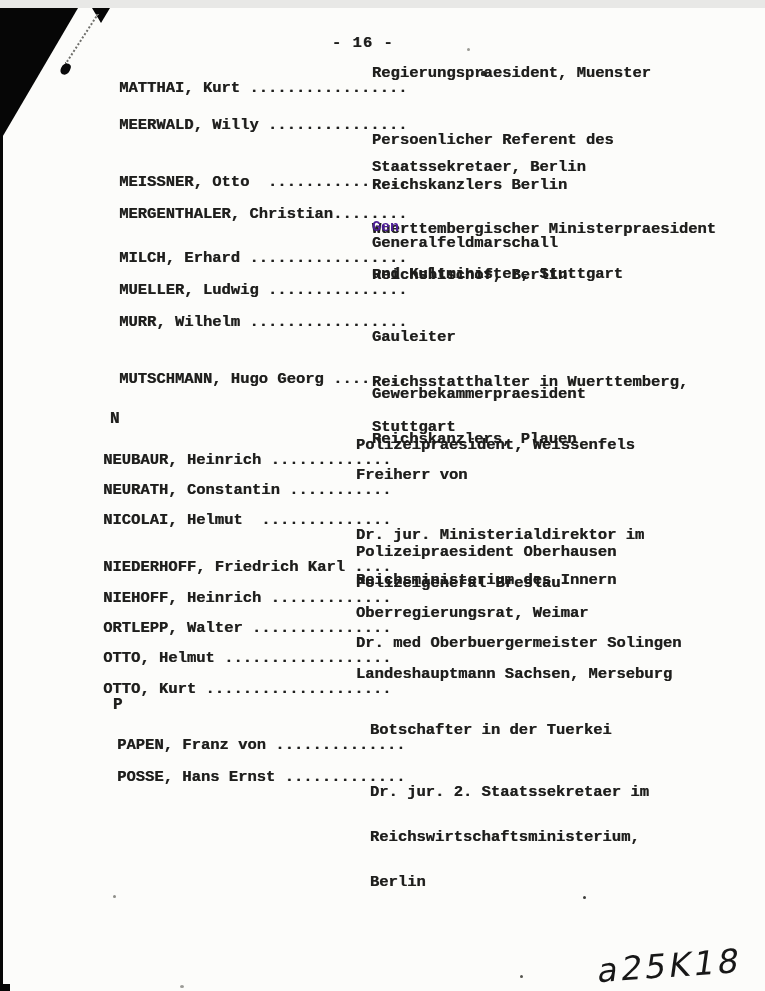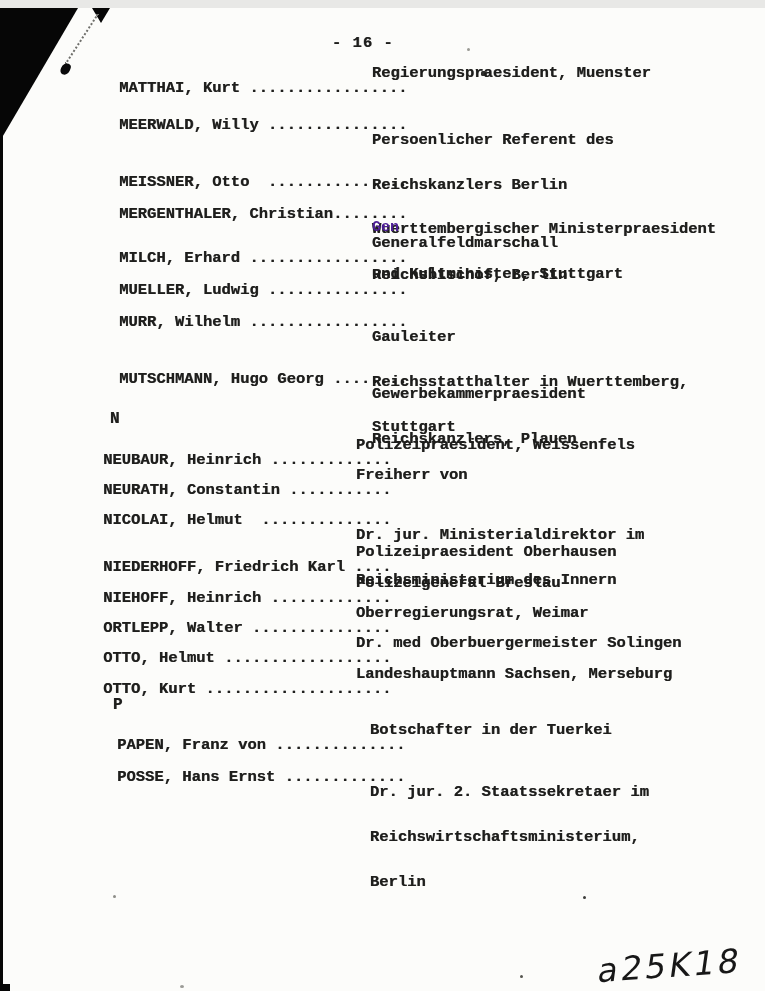--- a/index.html
+++ b/index.html
@@ -82,20 +82,21 @@
   <div class="typ row" style="left:82px;top:95px">
     <span>MEERWALD, Willy</span><span> ...............</span>
     <div class="desc">
       <div>Persoenlicher Referent des</div>
       <div>Reichskanzlers Berlin</div>
     </div>
   </div>
 
   <div class="typ row" style="left:82px;top:152px">
     <span>MEISSNER, Otto</span><span>  ...............</span>
+    <div class="desc"><div>Staatssekretaer, Berlin</div></div>
   </div>
 
   <div class="typ row" style="left:82px;top:184px">
     <span>MERGENTHALER, Christian</span><span>........</span>
     <div class="desc">
       <div>Wuerttembergischer Ministerpraesident</div>
       <div>und Kultminister, Stuttgart</div>
     </div>
   </div>
 

